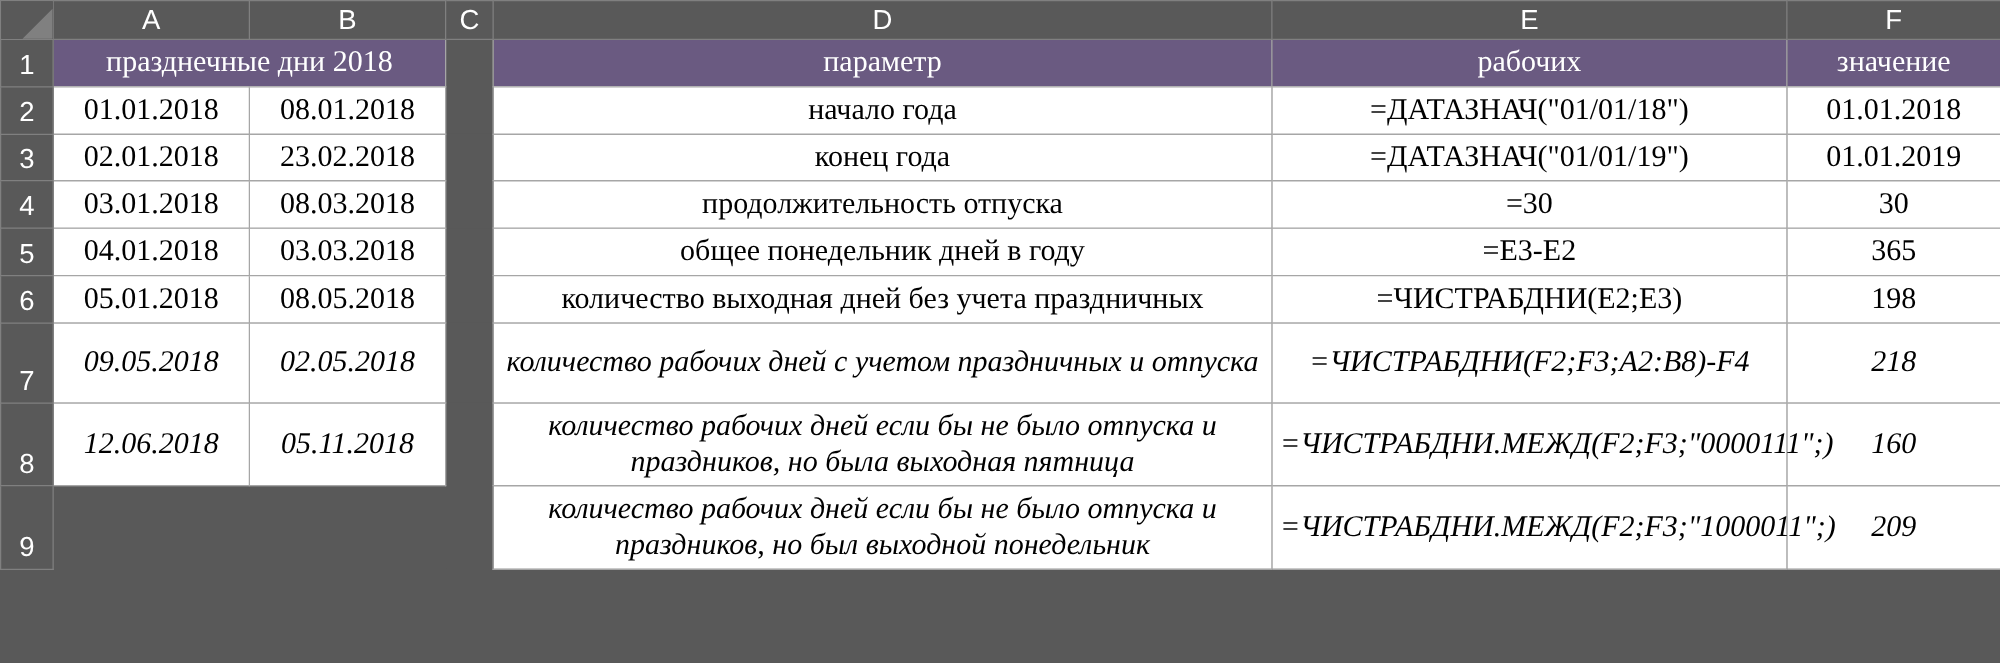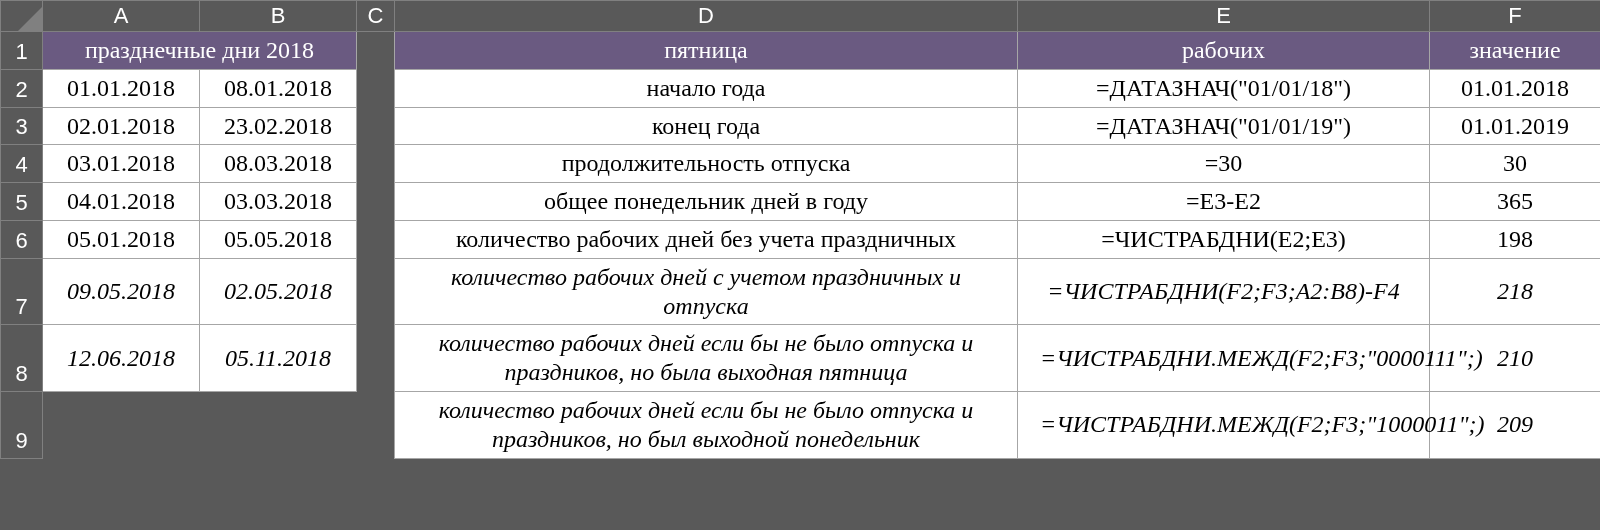--- a/index.html
+++ b/index.html
@@ -56,21 +56,21 @@
     vertical-align: bottom;
     padding-bottom: 4px;
   }
 
   td.cell {
     background: #ffffff;
     border: 1px solid #a6a6a6;
     color: #000000;
     text-align: center;
     vertical-align: middle;
-    padding: 4px 22px;
+    padding: 4px 6px;
     height: 34px;
     line-height: 1.2;
   }
   td.empty {
     background: #595959;
     border: none;
   }
   td.purple {
     background: #6a5a81;
     color: #ffffff;
@@ -101,21 +101,21 @@
     <th class="colhead">C</th>
     <th class="colhead">D</th>
     <th class="colhead">E</th>
     <th class="colhead">F</th>
   </tr>
 
   <tr class="header-row">
     <td class="rowhead">1</td>
     <td class="cell purple" colspan="2">празднечные дни 2018</td>
     <td class="empty"></td>
-    <td class="cell purple">пятница</td>
+    <td class="cell purple">параметр</td>
     <td class="cell purple">рабочих</td>
     <td class="cell purple">значение</td>
   </tr>
 
   <tr>
     <td class="rowhead">2</td>
     <td class="cell">01.01.2018</td>
     <td class="cell">08.01.2018</td>
     <td class="empty"></td>
     <td class="cell">начало года</td>
@@ -149,23 +149,23 @@
     <td class="cell">03.03.2018</td>
     <td class="empty"></td>
     <td class="cell">общее понедельник дней в году</td>
     <td class="cell">=E3-E2</td>
     <td class="cell">365</td>
   </tr>
 
   <tr>
     <td class="rowhead">6</td>
     <td class="cell">05.01.2018</td>
-    <td class="cell">05.05.2018</td>
-    <td class="empty"></td>
-    <td class="cell">количество рабочих дней без учета праздничных</td>
+    <td class="cell">08.05.2018</td>
+    <td class="empty"></td>
+    <td class="cell">количество выходная дней без учета праздничных</td>
     <td class="cell">=ЧИСТРАБДНИ(E2;E3)</td>
     <td class="cell">198</td>
   </tr>
 
   <tr>
     <td class="rowhead">7</td>
     <td class="cell tall">09.05.2018</td>
     <td class="cell tall">02.05.2018</td>
     <td class="empty"></td>
     <td class="cell tall">количество рабочих дней с учетом праздничных и отпуска</td>
@@ -173,21 +173,21 @@
     <td class="cell tall">218</td>
   </tr>
 
   <tr>
     <td class="rowhead">8</td>
     <td class="cell tall">12.06.2018</td>
     <td class="cell tall">05.11.2018</td>
     <td class="empty"></td>
     <td class="cell tall">количество рабочих дней если бы не было отпуска и праздников, но была выходная пятница</td>
     <td class="cell tall">=ЧИСТРАБДНИ.МЕЖД(F2;F3;"0000111";)</td>
-    <td class="cell tall">210</td>
+    <td class="cell tall">160</td>
   </tr>
 
   <tr>
     <td class="rowhead">9</td>
     <td class="empty"></td>
     <td class="empty"></td>
     <td class="empty"></td>
     <td class="cell tall">количество рабочих дней если бы не было отпуска и праздников, но был выходной понедельник</td>
     <td class="cell tall">=ЧИСТРАБДНИ.МЕЖД(F2;F3;"1000011";)</td>
     <td class="cell tall">209</td>

